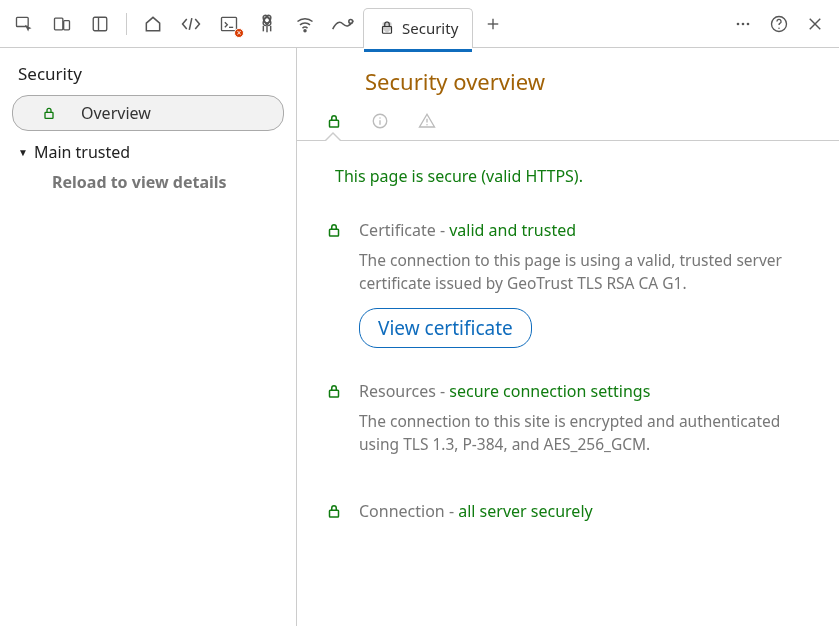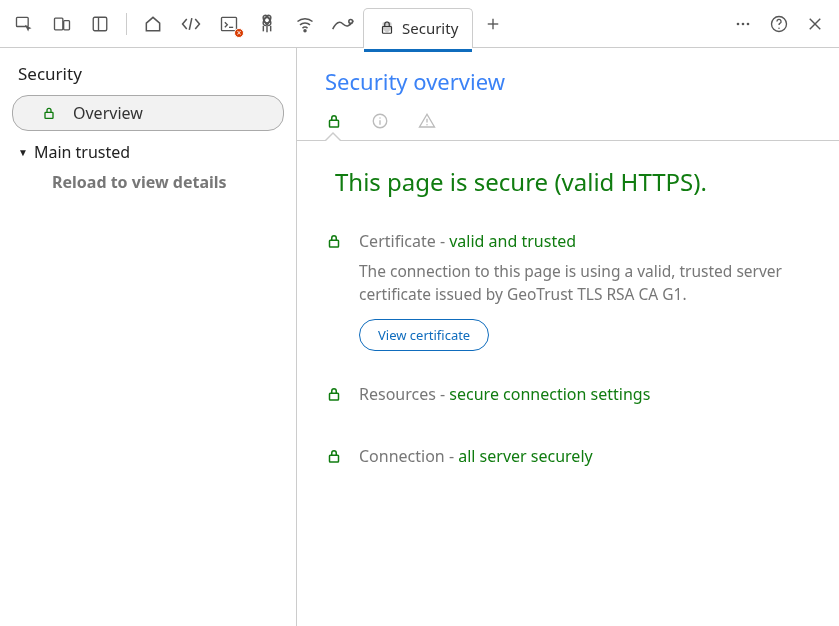--- a/index.html
+++ b/index.html
@@ -99,21 +99,21 @@
     }
     .sidebar-title {
       font-size: 17px;
       color: #222;
       padding: 0 18px 8px;
     }
     .pill-item {
       margin: 2px 12px;
       display: flex;
       align-items: center;
-      gap: 16px;
+      gap: 24px;
       padding: 6px 14px 6px 28px;
       border: 1px solid #aaa;
       border-radius: 16px;
       background: #f2f2f2;
       font-size: 16px;
       cursor: pointer;
     }
     .tree-item {
       display: flex;
       align-items: center;
@@ -133,22 +133,23 @@
       font-weight: bold;
     }
     .content {
       flex: 1;
       padding: 18px 28px;
       overflow-y: auto;
     }
     .content h1 {
       font-size: 22px;
       font-weight: 400;
-      color: #3b82f6;
+      color: #a16207;
       margin-bottom: 16px;
+      margin-left: 40px;
     }
     .sub-tabs {
       display: flex;
       gap: 28px;
       padding-bottom: 10px;
       margin-bottom: 0;
       align-items: center;
     }
     .sub-tab {
       color: #bbb;
@@ -178,21 +179,21 @@
       content: "";
       position: absolute;
       left: 1px;
       top: -6.5px;
       border-left: 7px solid transparent;
       border-right: 7px solid transparent;
       border-bottom: 7px solid #fff;
     }
     .secure-headline {
       color: #107c10;
-      font-size: 24px;
+      font-size: 16px;
       margin: 6px 0 32px 10px;
     }
     .section {
       display: flex;
       gap: 16px;
       margin-bottom: 32px;
     }
     .section-icon {
       flex: none;
       color: #107c10;
@@ -210,21 +211,21 @@
       font-size: 15.5px;
       line-height: 1.5;
       margin-bottom: 12px;
     }
     .link-btn {
       display: inline-block;
       padding: 6px 18px;
       border: 1px solid #0f6cbd;
       border-radius: 18px;
       color: #0f6cbd;
-      font-size: 13px;
+      font-size: 19px;
       cursor: pointer;
       background: #fff;
     }
     svg { display: block; }
   </style>
 </head>
 <body>
 
 <div class="toolbar">
   <div class="tool-btn">
@@ -397,20 +398,21 @@
       <div class="section-icon">
         <svg width="18" height="18" viewBox="0 0 24 24" fill="none" stroke="#107c10" stroke-width="2">
             <rect x="6" y="11" width="12" height="9" rx="1"></rect>
             <path d="M9 11 V8 a3 3 0 0 1 6 0 V11"></path>
           </svg>
       </div>
       <div class="section-body">
         <div class="section-title">
           <span>Resources - </span><span class="ok">secure connection settings</span>
         </div>
+        <div class="section-desc">The connection to this site is encrypted and authenticated using TLS 1.3, P-384, and AES_256_GCM.</div>
       </div>
     </div>
 
     <div class="section">
       <div class="section-icon">
         <svg width="18" height="18" viewBox="0 0 24 24" fill="none" stroke="#107c10" stroke-width="2">
             <rect x="6" y="11" width="12" height="9" rx="1"></rect>
             <path d="M9 11 V8 a3 3 0 0 1 6 0 V11"></path>
           </svg>
       </div>

